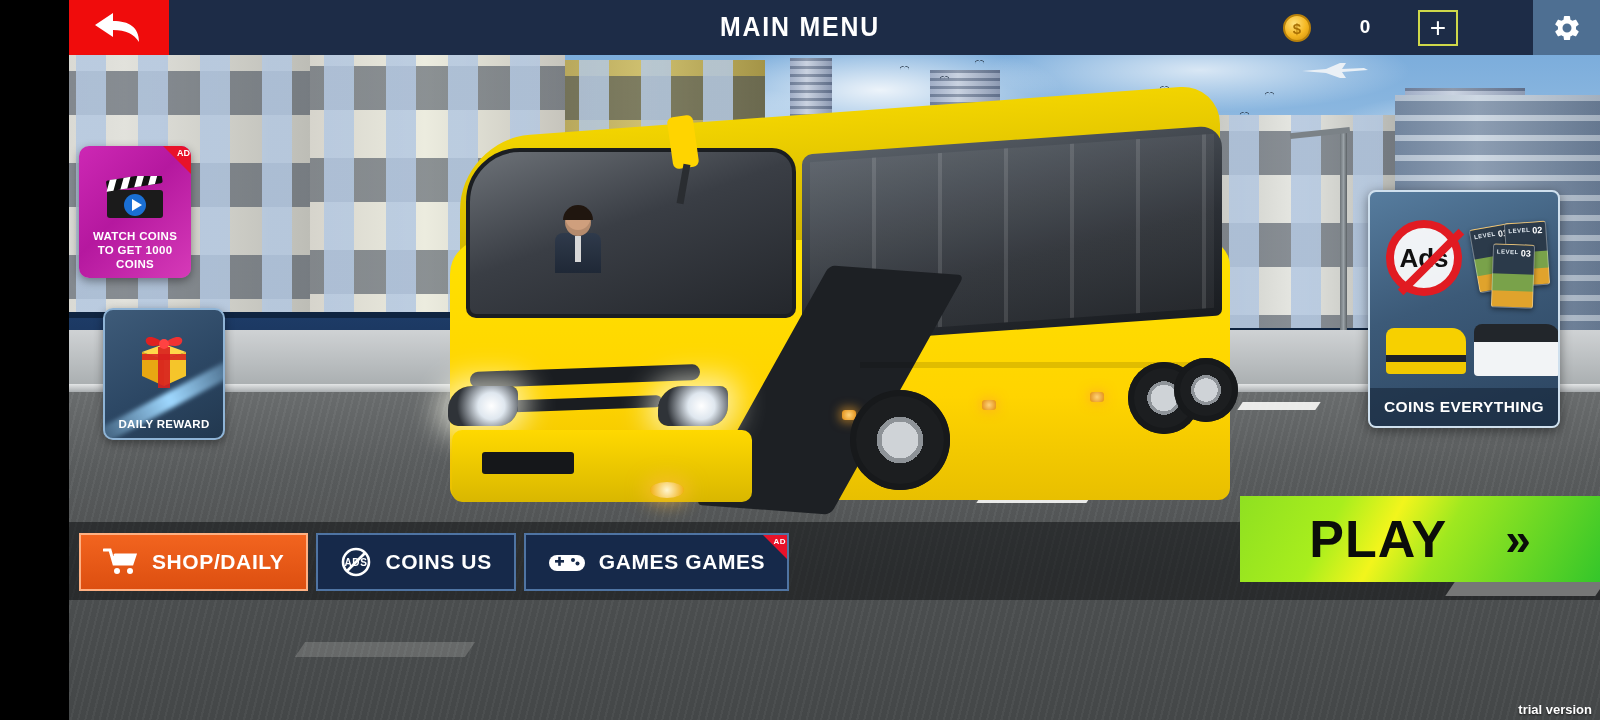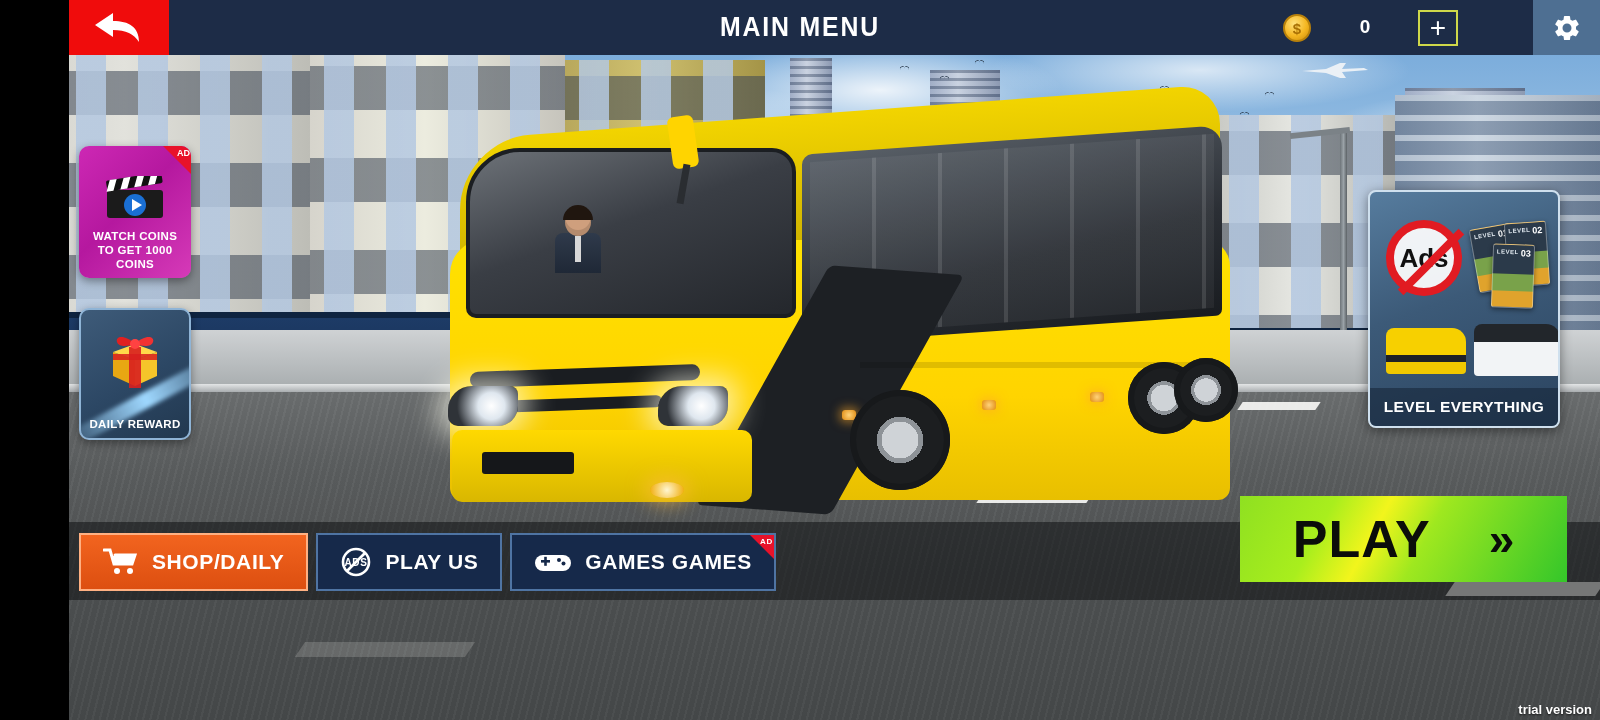--- a/index.html
+++ b/index.html
@@ -128,22 +128,22 @@
     border:2px solid #cfd84a; display:flex; align-items:center; justify-content:center;
     color:#fff; font-size:28px; line-height:1; cursor:pointer; }
   .gear-panel { position:absolute; left:1533px; top:0; width:67px; height:55px; background:#4e6f92;
     display:flex; align-items:center; justify-content:center; cursor:pointer; }
 
   
   .promo { position:absolute; left:79px; border-radius:10px; overflow:hidden; z-index:20; cursor:pointer;
     box-shadow:0 3px 10px rgba(0,0,0,.4); }
   .promo-video { top:146px; width:112px; height:132px;
     background:linear-gradient(135deg,#cd28b4,#b5189f 45%,#d63ab8); }
-  .promo-daily { top:308px; width:112px; height:132px;
-    background:linear-gradient(150deg,#3e5b79,#2c4764 55%,#22384f); border:2px solid #8fb4d6; }
+  .promo-daily { top:308px; width:122px; height:132px;
+    background:linear-gradient(150deg,#3e5b79,#2c4764 55%,#22384f); border:2px solid #8fb4d6;margin-left:24px; }
   .promo-daily:before { content:""; position:absolute; left:-30px; top:82px; width:190px; height:16px;
     background:linear-gradient(90deg, rgba(120,200,255,0), #9fd8ff, rgba(120,200,255,0)); transform:rotate(-28deg); filter:blur(2px); }
   .ad-corner { position:absolute; right:0; top:0; width:0; height:0;
     border-top:28px solid #e8122a; border-left:28px solid transparent; }
   .ad-corner span { position:absolute; right:1px; top:-26px; color:#fff; font-size:9px; font-weight:bold; }
   .promo-label { position:absolute; left:0; right:0; bottom:7px; text-align:center; color:#fff;
     font-size:11.5px; font-weight:bold; line-height:1.22; letter-spacing:.3px;
     font-family:"Liberation Sans Narrow","Liberation Sans",sans-serif; }
   .clapper { position:absolute; left:50%; top:30px; transform:translateX(-50%); width:64px; height:46px; }
 
@@ -173,21 +173,21 @@
   
   .btnrow { position:absolute; left:79px; top:533px; height:58px; display:flex; gap:8px; z-index:30; }
   .mbtn { position:relative; height:58px; display:flex; align-items:center; gap:13px; padding:0 22px;
     color:#fff; cursor:pointer; font-family:"Liberation Sans Narrow","Liberation Sans",sans-serif;
     font-size:21px; font-weight:bold; letter-spacing:.6px; }
   .mbtn.shop { background:linear-gradient(180deg,#f2641f,#dd4f10); border:2px solid #ffb082; }
   .mbtn.dark { background:#16294a; border:2px solid #4f74a3; }
   .mbtn .ad-corner { border-top-width:24px; border-left-width:24px; }
   .mbtn .ad-corner span { top:-22px; font-size:8px; }
 
-  .play-btn { position:absolute; left:1240px; top:496px; width:327px; height:86px; z-index:30; cursor:pointer;
+  .play-btn { position:absolute; left:1240px; top:496px; width:360px; height:86px; z-index:30; cursor:pointer;
     background:linear-gradient(118deg,#8fe021 0%, #a9ee1d 26%, #f2f51c 41%, #9fe81f 56%, #34c62a 100%);
     display:flex; align-items:center; justify-content:center; gap:58px; }
   .play-text { color:#0b0d0a; font-size:52px; font-weight:bold; letter-spacing:1px;
     font-family:"Liberation Sans Narrow","Liberation Sans",sans-serif; }
   .play-chev { color:#0b0d0a; font-size:46px; font-weight:bold; line-height:1; }
 
   .trial { position:absolute; right:8px; bottom:3px; color:#fff; font-size:13px; font-weight:bold; z-index:50;
     font-family:"Liberation Sans Narrow","Liberation Sans",sans-serif; text-shadow:0 1px 2px rgba(0,0,0,.7); }
 </style>
 </head>
@@ -377,42 +377,42 @@
     <div class="lvcard" style="left:136px;top:30px;transform:rotate(-4deg);">
       <b>LEVEL</b>
       <i>02</i>
     </div>
     <div class="lvcard" style="left:122px;top:52px;transform:rotate(2deg);">
       <b>LEVEL</b>
       <i>03</i>
     </div>
     <div class="unlock-bus yellow"></div>
     <div class="unlock-bus white"></div>
-    <div class="unlock-label">LEVEL EVERYTHING</div>
+    <div class="unlock-label">COINS EVERYTHING</div>
   </div>
 
   <div class="btnrow">
 
     <div class="mbtn shop">
       <svg width="36" height="28" viewBox="0 0 36 28">
         <path d="M1 2 h6 l4 14 h18 l3-9 h-20" fill="none" stroke="#fff" stroke-width="3" stroke-linecap="round"></path>
         <path d="M9 8 h22 l-3 9 h-16 z" fill="#fff"></path>
         <circle cx="14" cy="23" r="3" fill="#fff"></circle>
           <circle cx="27" cy="23" r="3" fill="#fff"></circle>
       </svg>
       <span>SHOP/DAILY</span>
     </div>
 
     <div class="mbtn dark">
       <svg width="32" height="32" viewBox="0 0 32 32">
         <circle cx="16" cy="16" r="13" fill="none" stroke="#fff" stroke-width="2.6"></circle>
         <text x="16" y="20" font-size="10" font-weight="bold" fill="#fff" text-anchor="middle" font-family="Liberation Sans, sans-serif">ADS</text>
         <line x1="7" y1="25" x2="25" y2="7" stroke="#fff" stroke-width="2.6"></line>
       </svg>
-      <span>PLAY US</span>
+      <span>COINS US</span>
     </div>
 
     <div class="mbtn dark">
       <svg width="38" height="26" viewBox="0 0 38 26">
         <rect x="1" y="6" width="36" height="16" rx="8" fill="#fff"></rect>
         <rect x="7" y="11" width="9" height="2.6" fill="#16294a"></rect>
         <rect x="10.2" y="7.8" width="2.6" height="9" fill="#16294a"></rect>
         <circle cx="25" cy="11" r="2" fill="#16294a"></circle>
           <circle cx="29.5" cy="14.5" r="2" fill="#16294a"></circle>
       </svg>

